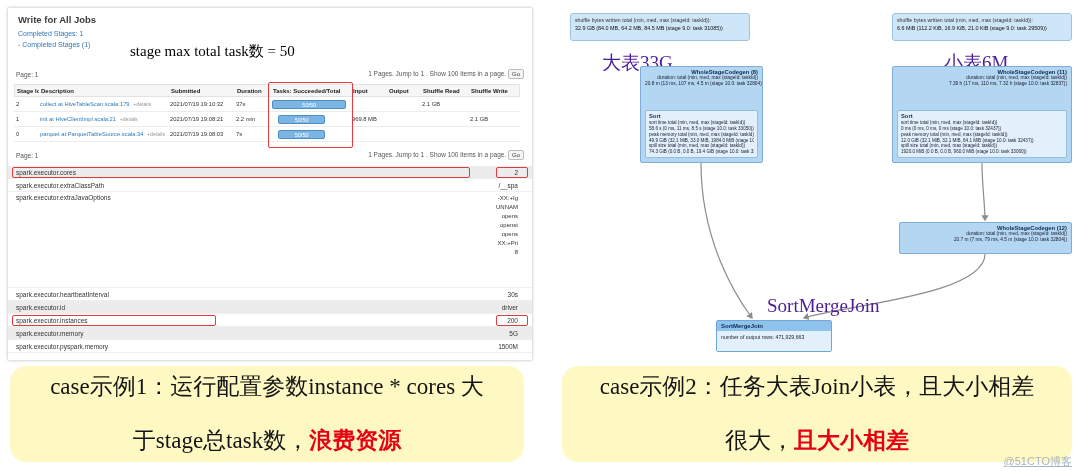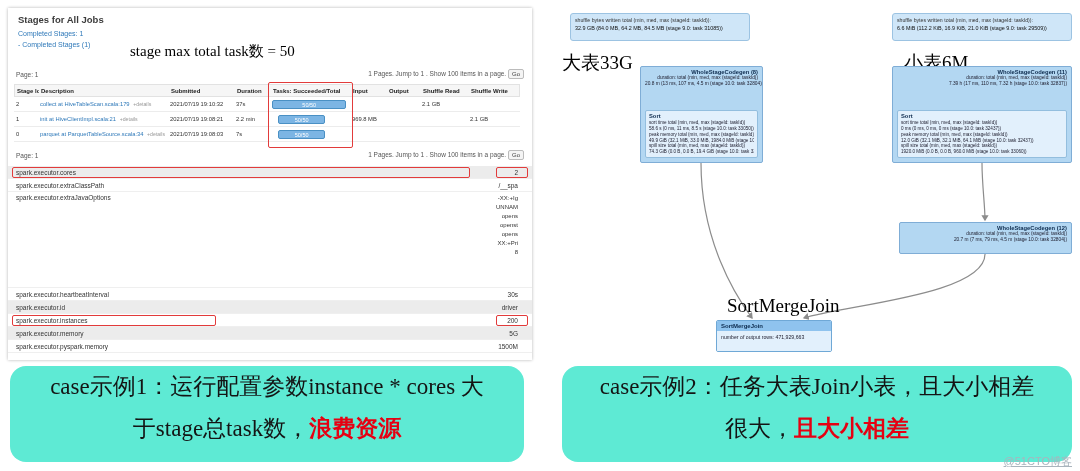--- a/index.html
+++ b/index.html
@@ -50,22 +50,22 @@
   .red-box { position:absolute; border:1.5px solid #e23b3b; border-radius:2px; pointer-events:none; }
 
   
   .edges { position:absolute; left:0; top:0; pointer-events:none; }
   .metric { position:absolute; width:180px; height:28px; background:#cfe6f8;
             border:1px solid #9cc3e2; border-radius:3px; padding:3px 4px; overflow:hidden; }
   .m-title { font-size:5.2px; color:#333; white-space:nowrap; }
   .m-value { font-size:5.4px; color:#111; margin-top:2px; white-space:nowrap; }
   #metric1 { left:570px; top:13px; } #metric2 { left:892px; top:13px; }
 
-  .big-label { position:absolute; font-size:19px; color:#000000;
-               font-family:"Liberation Serif","DejaVu Serif",serif; white-space:nowrap; }
+  .big-label { position:absolute; font-size:19px; color:#4c1d95;
+               font-family:"Liberation Serif","DejaVu Serif",serif; white-space:nowrap;margin-left:40px; }
   #label-big { left:562px; top:50px; } #label-small { left:904px; top:50px; }
   #join-label { left:727px; top:295px; }
 
   .cluster { position:absolute; background:#b3d7f2; border:1px solid #7fadd6; border-radius:2px; }
   #cluster8 { left:640px; top:66px; width:123px; height:97px; }
   #cluster11 { left:892px; top:66px; width:180px; height:97px; }
   #cluster12 { left:899px; top:222px; width:173px; height:32px; }
   .cl-title { font-size:5.8px; font-weight:bold; color:#0d2b4e; text-align:right; padding:2px 4px 0; }
   .cl-dur { font-size:4.8px; color:#223; text-align:right; padding:0 4px; line-height:6px;
             white-space:nowrap; overflow:hidden; }
@@ -73,36 +73,36 @@
               border:1px solid #93bede; border-radius:2px; padding:2px 3px; }
   .sort-title { font-size:5.8px; font-weight:bold; color:#0d2b4e; margin-bottom:1px; }
   .sort-line { font-size:4.6px; color:#223; line-height:5.8px; white-space:nowrap; overflow:hidden; }
 
   .join-node { position:absolute; left:716px; top:320px; width:116px; height:32px;
                border:1px solid #6fa8d6; border-radius:2px; overflow:hidden; }
   .jn-title { background:#8fc3ee; font-size:6px; font-weight:bold; color:#0d2b4e; padding:2px 4px; }
   .jn-body { background:#e2f0fc; font-size:5.2px; color:#223; padding:3px 4px; height:100%; }
 
   
-  .caption { position:absolute; top:366px; height:96px; background:#5eead4; border-radius:16px;
-             display:flex; flex-direction:column; justify-content:flex-start; text-align:center;
+  .caption { position:absolute; top:366px; height:96px; background:#fef9c3; border-radius:16px;
+             display:flex; flex-direction:column; justify-content:space-between; text-align:center;
              font-family:"Liberation Serif","DejaVu Serif",serif; font-size:23px; color:#141414;
              line-height:42px; }
   #caption1 { left:10px; width:514px; } #caption2 { left:562px; width:510px; }
   .cap-red { color:#e60012; font-weight:bold; }
 
   .watermark { position:absolute; right:8px; bottom:2px; font-size:11px; color:#a9b4bd; z-index:5;text-decoration:underline; }
 </style>
 </head>
 <body>
 
 <div class="canvas">
 
   <div class="shot">
-    <div class="sl-title">Stages for All Jobs</div>
+    <div class="sl-title">Write for All Jobs</div>
     <a class="sl-nav sl-nav1">Completed Stages: 1</a>
     <a class="sl-nav sl-nav2">- Completed Stages (1)</a>
     <div class="anno anno-tasks">stage max total task数 = 50</div>
 
     <div class="pager pager1">
       <span>
         <span>Page:</span>
         <span>1</span>
       </span>
       <span>

